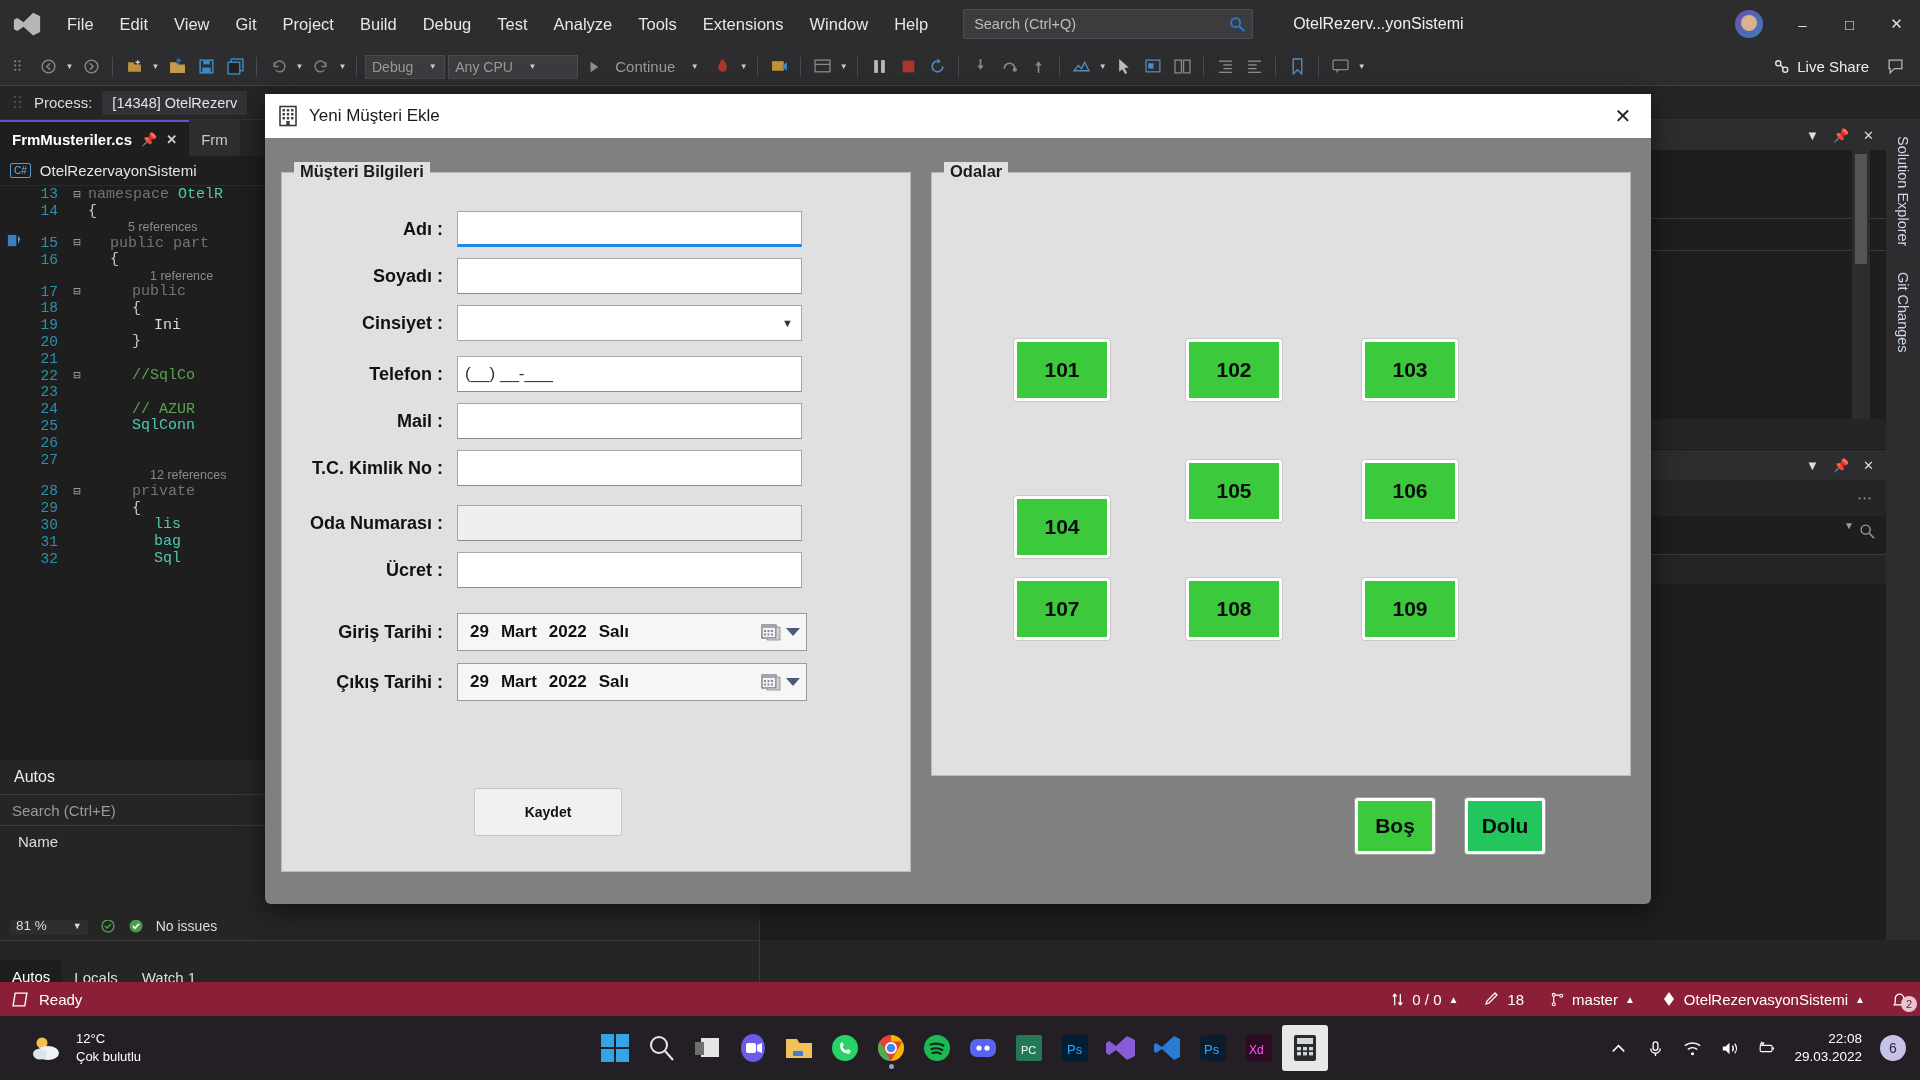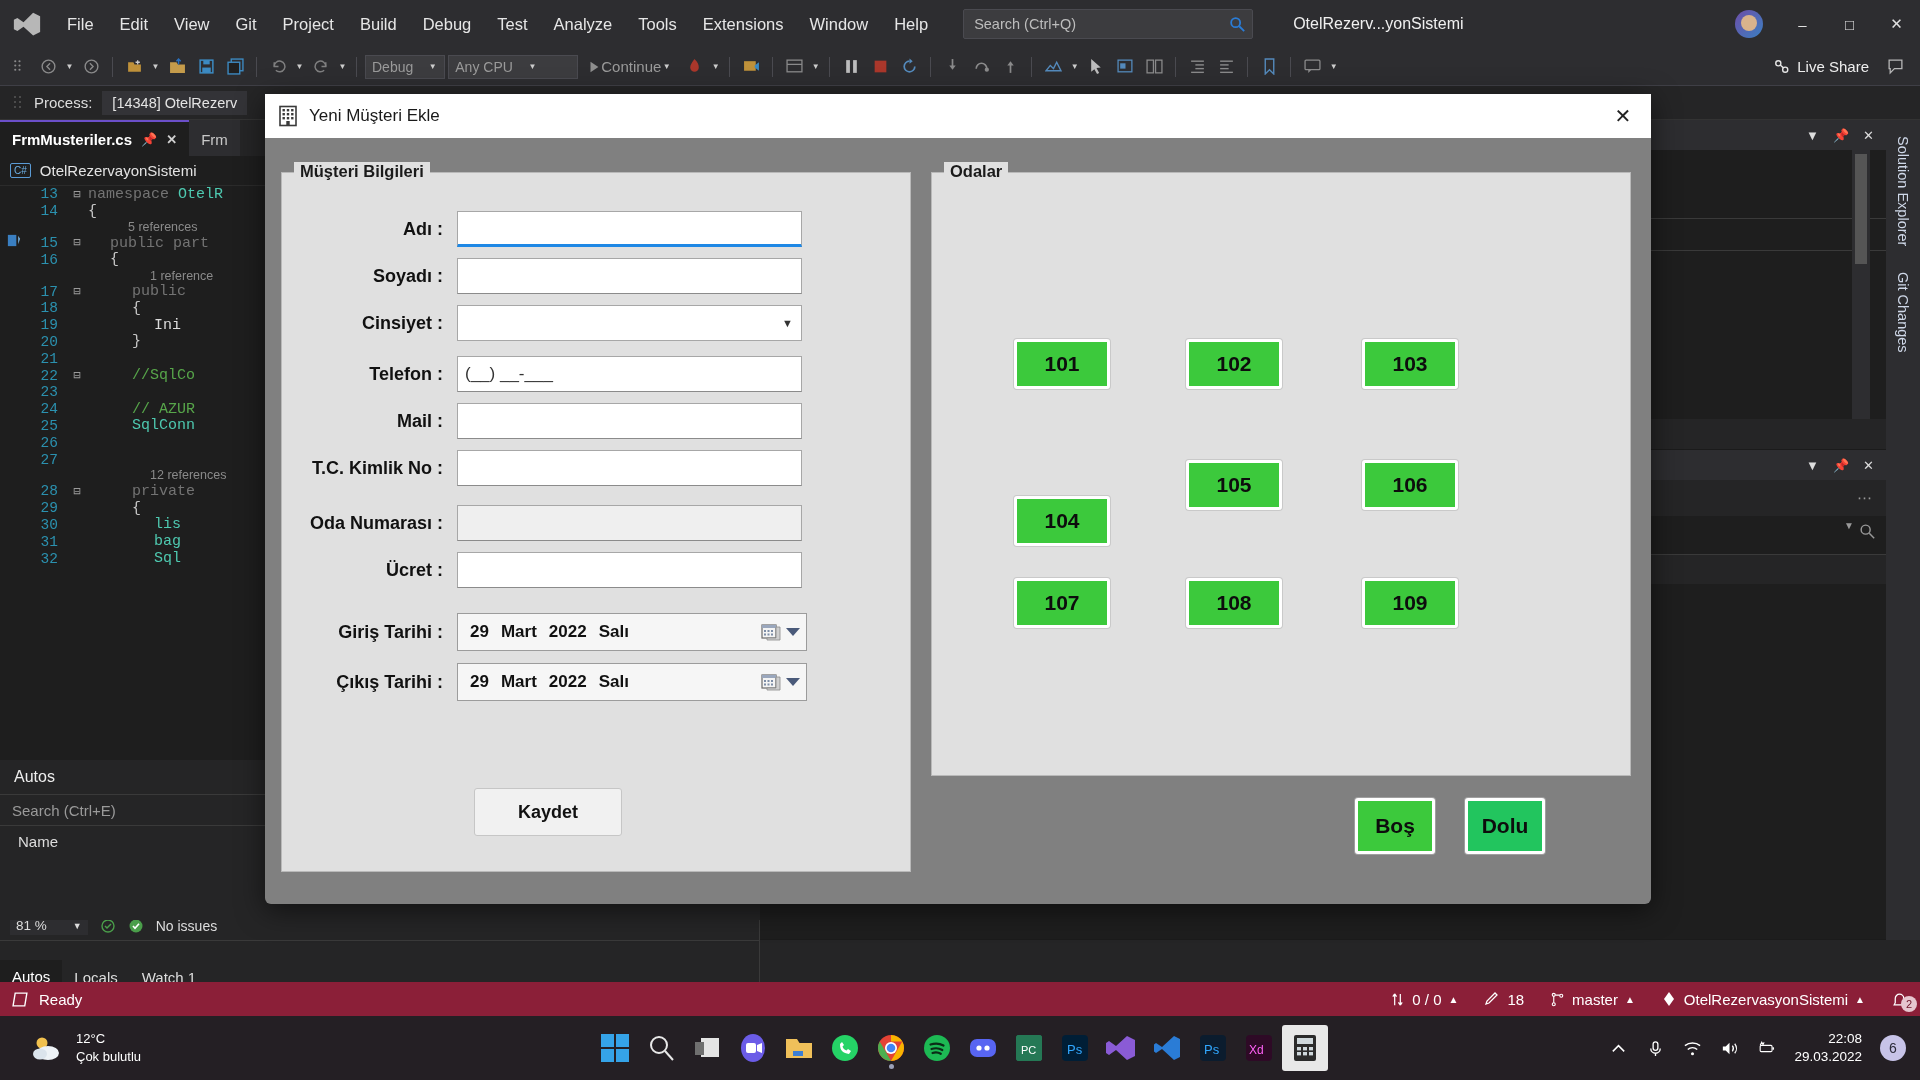--- a/index.html
+++ b/index.html
@@ -35,21 +35,21 @@
   .wbtn { width:47px; height:48px; display:flex; align-items:center; justify-content:center; color:#e0e0e0; font-size:15px; }
 
   
   .toolbar { height:38px; background:#2d2d30; display:flex; align-items:center; padding:0 6px; gap:3px; border-bottom:1px solid #3f3f46; }
   .tb-ico { width:26px; height:26px; display:flex; align-items:center; justify-content:center; opacity:.85; }
   .tb-ico svg { width:17px; height:17px; }
   .tb-sep { width:1px; height:20px; background:#4a4a50; margin:0 5px; }
   .tb-caret { font-size:8px; color:#ccc; width:11px; text-align:center; }
   .tb-combo { height:24px; background:#3c3c3f; border:1px solid #4a4a50; display:flex; align-items:center;
      padding:0 6px; font-size:14px; color:#9a9a9a; gap:14px; }
-  .tb-run { display:flex; align-items:center; gap:0; color:#9a9a9a; font-size:15px; padding:0 6px; }
+  .tb-run { display:flex; align-items:center; gap:14px; color:#9a9a9a; font-size:15px; padding:0 6px; }
   .live-share { display:flex; align-items:center; gap:7px; font-size:15px; color:#eee; margin-left:auto; padding-right:10px;}
 
   
   .procbar { height:34px; background:#252526; display:flex; align-items:center; padding-left:12px; gap:10px;
      font-size:15px; color:#ddd; border-bottom:1px solid #333; }
   .proc-field { background:#333337; padding:4px 10px; font-size:14.5px; color:#e4e4e4; }
 
   
   .workarea { position:absolute; top:120px; left:0; right:0; bottom:140px; display:flex; }
 
@@ -143,24 +143,24 @@
   .fcombo { width:345px; height:36px; background:#fff; border:1px solid #a7a7a7; display:flex; align-items:center;
      justify-content:flex-end; padding-right:8px; }
   .fcombo .car { font-size:11px; color:#333; }
   .fdate { width:350px; height:38px; background:#f6f6f6; border:1px solid #9c9c9c; display:flex; align-items:center;
      font-size:17px; color:#111; font-weight:bold; padding-left:6px; gap:0; }
   .fdate .seg { padding:0 6px; }
   .fdate .cal { margin-left:auto; display:flex; align-items:center; gap:5px; padding-right:6px; }
   .cal-ico { width:20px; height:20px; }
   .cal-car { width:0;height:0;border-left:7px solid transparent;border-right:7px solid transparent;border-top:8px solid #4a5a7a; }
   .btn-kaydet { position:absolute; left:192px; top:615px; width:148px; height:48px; background:#f1f1f1;
-     border:1px solid #c6c6c6; border-radius:3px; font-size:18px; font-weight:bold; color:#111;
+     border:1px solid #c6c6c6; border-radius:3px; font-size:14px; font-weight:bold; color:#111;
      display:flex; align-items:center; justify-content:center; }
 
-  .room { position:absolute; width:96px; height:50px; background:#3cc93c; border:3px solid #fff;
+  .room { position:absolute; width:96px; height:62px; background:#3cc93c; border:3px solid #fff;
      border-radius:3px; display:flex; align-items:center; justify-content:center;
      font-size:21px; font-weight:bold; color:#0d0d0d; box-shadow:0 0 0 1px #c9c9c9; }
   .legend { position:absolute; width:80px; height:56px; border:3px solid #fff; border-radius:3px;
      display:flex; align-items:center; justify-content:center; font-size:21px; font-weight:bold; color:#0d0d0d;
      box-shadow:0 0 0 1px #9f9f9f; }
 </style>
 </head>
 <body>
 
 <div id="vs-root">

